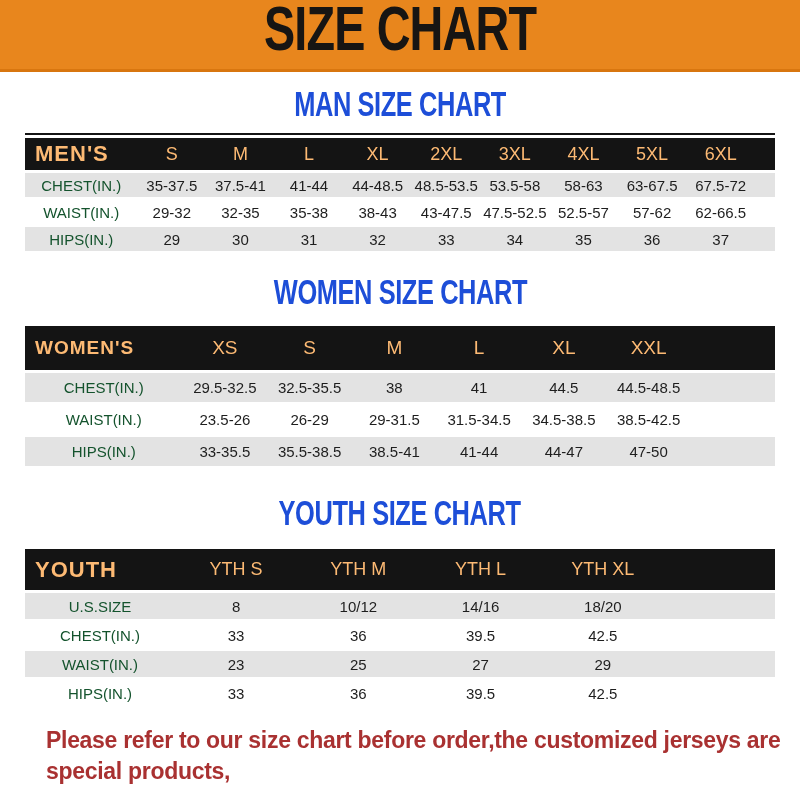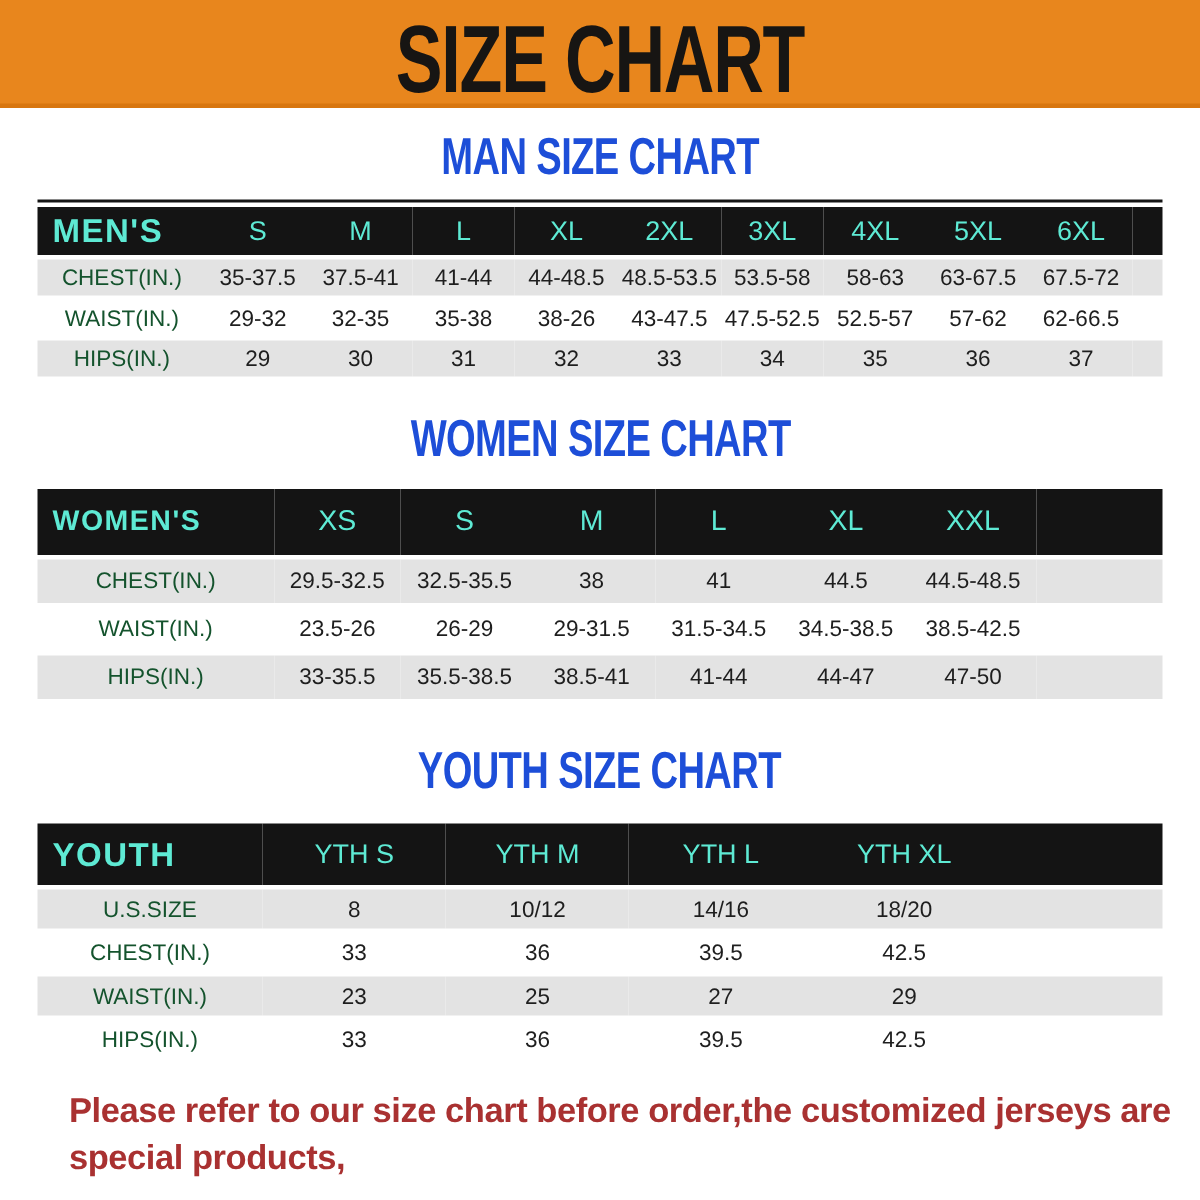--- a/index.html
+++ b/index.html
@@ -3,21 +3,21 @@
 <meta charset="utf-8">
 <style>
   html,body{
     margin:0; padding:0; width:800px; height:800px; overflow:hidden;
     background:#ffffff;
     font-family:"Liberation Sans","DejaVu Sans",sans-serif;
   }
   
   .banner{
     height:69px; background:#E8861D; border-bottom:3px solid #D8760F;
-    display:flex; align-items:flex-end; justify-content:center;
+    display:flex; align-items:flex-start; justify-content:center;
   }
   .banner h1{
     margin:0; font-size:57px; font-weight:bold; color:#171513;
     letter-spacing:-1px; line-height:1;
   }
   .stretch{display:inline-block; transform:scale(.82,1.12); transform-origin:center;}
   
   .section-heading{
     margin:0; text-align:center; font-size:31px; font-weight:bold; color:#1d4ed8;
     letter-spacing:-.5px;
@@ -26,21 +26,21 @@
   .sec-women .section-heading{margin:21px 0 12px;}
   .sec-youth .section-heading{margin:27px 0 14px;}
   
   table.size-table{
     width:750px; margin:0 25px; table-layout:fixed;
     border-collapse:separate; border-spacing:0 3px;
   }
   table.table-men{border-top:2px solid #141414;}
   thead tr{background:#141414;}
   thead th{
-    color:#5eead4; font-weight:normal; font-size:18px; text-align:center;
+    color:#fdba74; font-weight:normal; font-size:18px; text-align:center;
     padding:0; white-space:nowrap;
   }
   th.corner{
     font-weight:bold; font-size:22px; text-align:left; padding-left:10px;
     letter-spacing:1px;
   }
   .table-men   thead th{height:32px;}
   .table-women thead th{height:44px; font-size:19px;}
   .table-youth thead th{height:41px;}
   tbody tr:nth-child(odd){background:#E3E3E3;}
@@ -114,21 +114,21 @@
             <td>58-63</td>
             <td>63-67.5</td>
             <td>67.5-72</td>
             <td></td>
           </tr>
           <tr>
             <td class="row-label">WAIST(IN.)</td>
             <td>29-32</td>
             <td>32-35</td>
             <td>35-38</td>
-            <td>38-26</td>
+            <td>38-43</td>
             <td>43-47.5</td>
             <td>47.5-52.5</td>
             <td>52.5-57</td>
             <td>57-62</td>
             <td>62-66.5</td>
             <td></td>
           </tr>
           <tr>
             <td class="row-label">HIPS(IN.)</td>
             <td>29</td>

